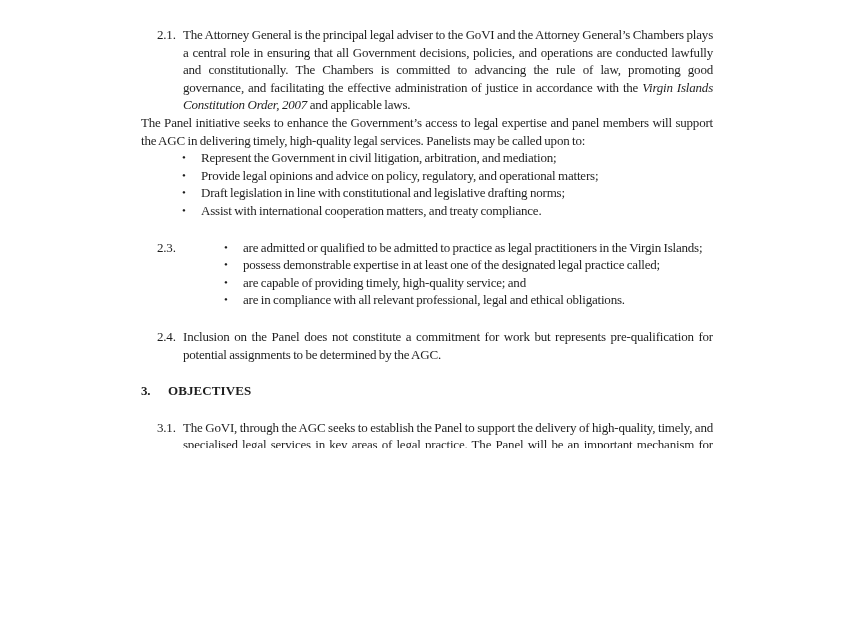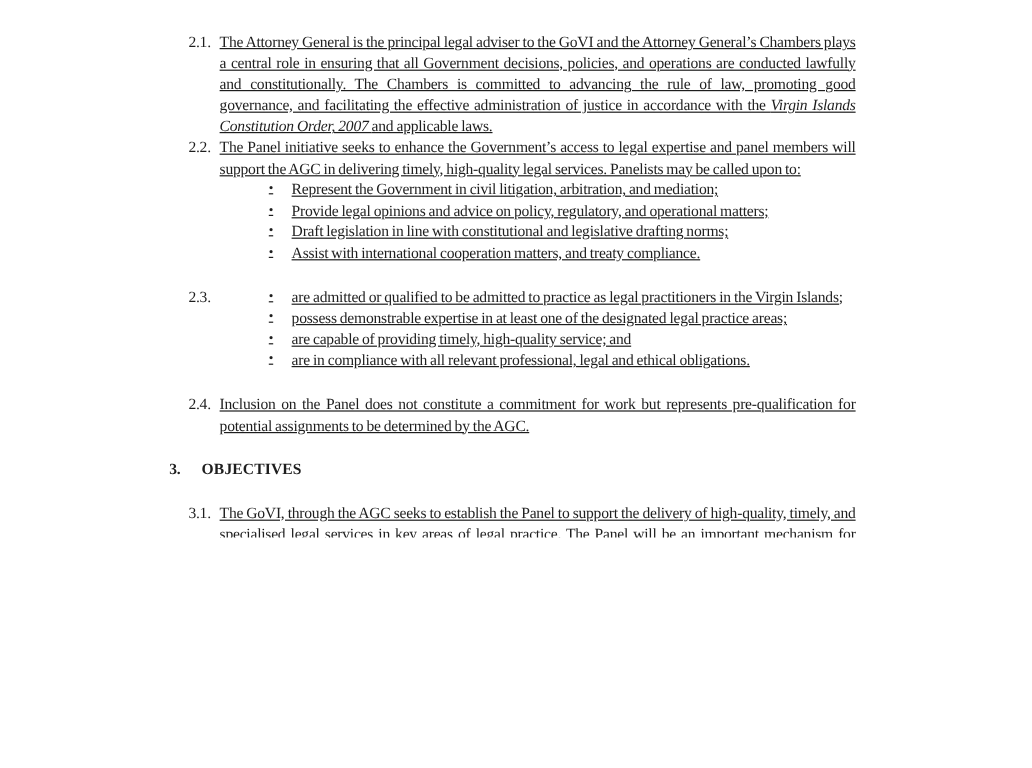--- a/index.html
+++ b/index.html
@@ -27,21 +27,20 @@
     margin-top: 19px;
   }
   .para.flush { margin-top: 0; }
   .para-num {
     flex: 0 0 26px;
     margin-left: 16px;
   }
   .para-body {
     flex: 1;
     min-width: 0;
-    text-decoration: underline;
   }
   .para-text {
     text-align: justify;
   }
   .em { font-style: italic; }
   .bullet-list { margin: 0; }
   .bullet {
     display: flex;
     padding-left: 41px;
   }
@@ -75,21 +74,20 @@
   <div class="content">
 
     <div class="para flush">
       <div class="para-num">2.1.</div>
       <div class="para-body">
         <div class="para-text"><span>The Attorney General is the principal legal adviser to the GoVI and the Attorney General’s Chambers plays a central role in ensuring that all Government decisions, policies, and operations are conducted lawfully and constitutionally.  The Chambers is committed to advancing the rule of law, promoting good governance, and facilitating the effective administration of justice in accordance with the </span><span class="em">Virgin Islands Constitution Order, 2007 </span><span>and applicable laws.</span></div>
       </div>
     </div>
 
     <div class="para flush">
-      <div class="para-num">2.2.</div>
       <div class="para-body">
         <div class="para-text">The Panel initiative seeks to enhance the Government’s access to legal expertise and panel members will support the AGC in delivering timely, high-quality legal services. Panelists may be called upon to:</div>
         <div class="bullet-list">
           <div class="bullet">
             <span class="bullet-marker">•</span>
             <span class="bullet-text">Represent the Government in civil litigation, arbitration, and mediation;</span>
           </div>
           <div class="bullet">
             <span class="bullet-marker">•</span>
             <span class="bullet-text">Provide legal opinions and advice on policy, regulatory, and operational matters;</span>
@@ -109,21 +107,21 @@
     <div class="para">
       <div class="para-num">2.3.</div>
       <div class="para-body">
         <div class="bullet-list">
           <div class="bullet">
             <span class="bullet-marker">•</span>
             <span class="bullet-text">are admitted or qualified to be admitted to practice as legal practitioners in the Virgin Islands;</span>
           </div>
           <div class="bullet">
             <span class="bullet-marker">•</span>
-            <span class="bullet-text">possess demonstrable expertise in at least one of the designated legal practice areas;</span>
+            <span class="bullet-text">possess demonstrable expertise in at least one of the designated legal practice called;</span>
           </div>
           <div class="bullet">
             <span class="bullet-marker">•</span>
             <span class="bullet-text">are capable of providing timely, high-quality service; and</span>
           </div>
           <div class="bullet">
             <span class="bullet-marker">•</span>
             <span class="bullet-text">are in compliance with all relevant professional, legal and ethical obligations.</span>
           </div>
         </div>

